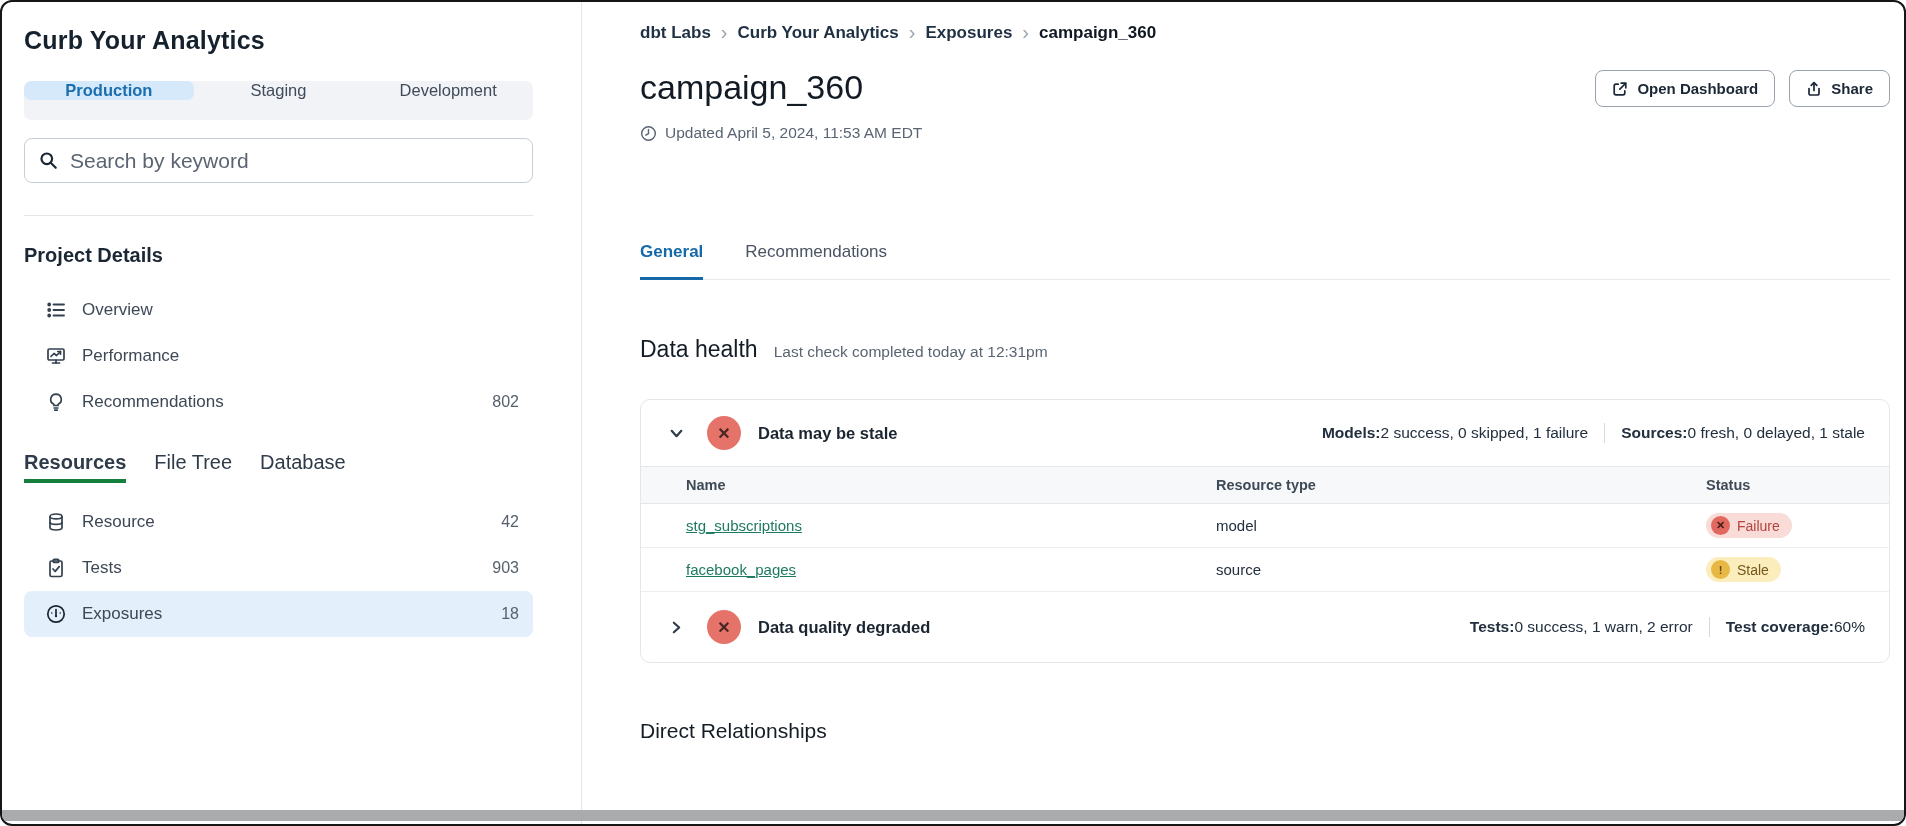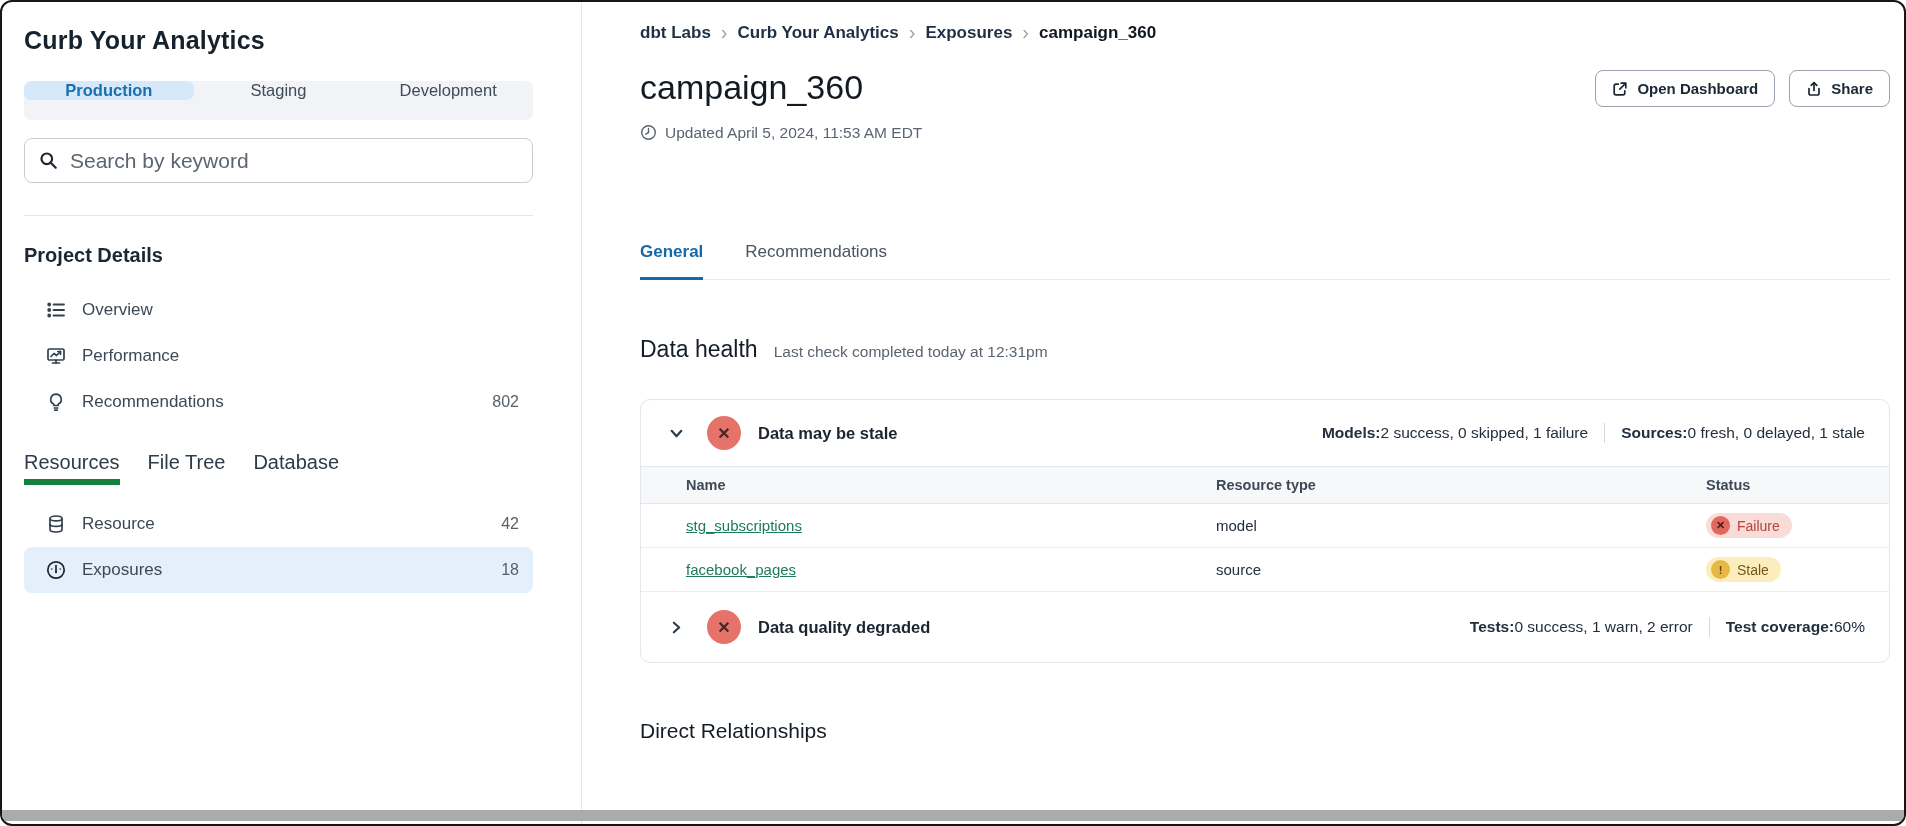--- a/index.html
+++ b/index.html
@@ -49,41 +49,41 @@
     display:flex; align-items:center; gap:16px; height:46px;
     padding:0 14px 0 22px; border-radius:8px; font-size:17px; color:#3d4856;
     cursor:pointer;
   }
   .sb-item .icn { display:flex; color:#33404e; }
   .sb-item .count { margin-left:auto; font-size:16px; color:#57606d; }
   .sb-item.selected { background:#e3f0fc; }
 
   .sb-tabs { display:flex; gap:28px; align-items:baseline; margin:26px 0 16px 0; }
   .sb-tab { font-size:20px; color:#2f3b49; padding-bottom:5px; cursor:pointer; }
-  .sb-tab.active { font-weight:400; border-bottom:6px solid #15803d; }
+  .sb-tab.active { font-weight:700; border-bottom:4px solid #15803d; }
 
   
   .main { flex:1; padding:20px 14px 0 58px; overflow:hidden; }
 
   .breadcrumb { display:flex; align-items:center; gap:10px; font-size:17px; font-weight:600; color:#1f3044; margin-bottom:22px; }
   .breadcrumb .sep { color:#9aa3ad; font-size:20px; font-weight:400; line-height:1; padding-bottom:2px; }
   .breadcrumb .crumb { cursor:pointer; }
   .breadcrumb .current { color:#0f1722; font-weight:700; cursor:default; }
 
   .title-row { display:flex; align-items:flex-start; justify-content:space-between; margin-bottom:14px; }
   .page-title { font-size:34px; font-weight:500; color:#121a24; line-height:42px; }
   .actions { display:flex; gap:14px; padding-top:4px; }
   .btn {
     display:flex; align-items:center; gap:9px; height:37px; padding:0 16px;
     background:#fff; border:1px solid #99a2ad; border-radius:8px;
     font-size:15px; font-weight:700; color:#1b2735; cursor:pointer;
     font-family:"Liberation Sans", sans-serif;
   }
 
-  .updated-row { display:flex; gap:8px; font-size:15.5px; color:#5a6472; margin-bottom:100px;margin-top:16px; }
+  .updated-row { display:flex; align-items:center; gap:8px; font-size:15.5px; color:#5a6472; margin-bottom:100px;margin-top:16px; }
 
   .main-tabs { display:flex; gap:42px; border-bottom:1px solid #e6e9ed; }
   .main-tab { font-size:17px; color:#4a5463; padding-bottom:15px; cursor:pointer; }
   .main-tab.active { color:#1569a8; font-weight:600; border-bottom:3px solid #1569a8; margin-bottom:-1px; }
 
   .section-heading-row { display:flex; align-items:baseline; gap:16px; margin-top:56px; }
   .section-heading { font-size:23px; font-weight:500; color:#141c26; }
   .section-sub { font-size:15.5px; color:#5a6472; }
 
   .health-card {
@@ -215,20 +215,31 @@
         <svg width="20" height="20" viewBox="0 0 20 20" fill="none" stroke="#33404e" stroke-width="1.7">
             <ellipse cx="10" cy="4.4" rx="6" ry="2.4"></ellipse>
             <path d="M4 4.4 v11.2 c0 1.3 2.7 2.4 6 2.4 s6-1.1 6-2.4 V4.4"></path>
             <path d="M4 10 c0 1.3 2.7 2.4 6 2.4 s6-1.1 6-2.4"></path>
           </svg>
       </span>
       <span>Resource</span>
       <span class="count">42</span>
     </div>
 
+    <div class="sb-item">
+      <span class="icn">
+        <svg width="20" height="20" viewBox="0 0 20 20" fill="none" stroke="#33404e" stroke-width="1.7" stroke-linecap="round" stroke-linejoin="round">
+            <rect x="4" y="3" width="12" height="15.5" rx="1.5"></rect>
+            <rect x="7.3" y="1.3" width="5.4" height="3.2" rx="1"></rect>
+            <polyline points="7,11 9.2,13.4 13.2,8.6"></polyline>
+          </svg>
+      </span>
+      <span>Tests</span>
+      <span class="count">903</span>
+    </div>
 
     <div class="sb-item selected">
       <span class="icn">
         <svg width="20" height="20" viewBox="0 0 20 20" fill="none" stroke="#1a2531" stroke-width="1.7" stroke-linecap="round">
             <circle cx="10" cy="10" r="8.2"></circle>
             <line x1="10" y1="11.5" x2="10" y2="5.5"></line>
             <circle cx="10" cy="12.2" r="1.1" fill="#1a2531" stroke="none"></circle>
             <circle cx="5.8" cy="9" r=".8" fill="#1a2531" stroke="none"></circle>
             <circle cx="14.2" cy="9" r=".8" fill="#1a2531" stroke="none"></circle>
           </svg>

